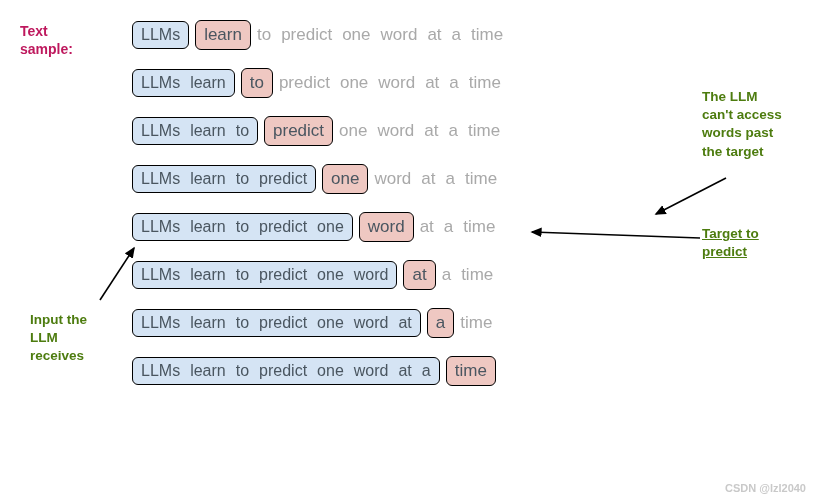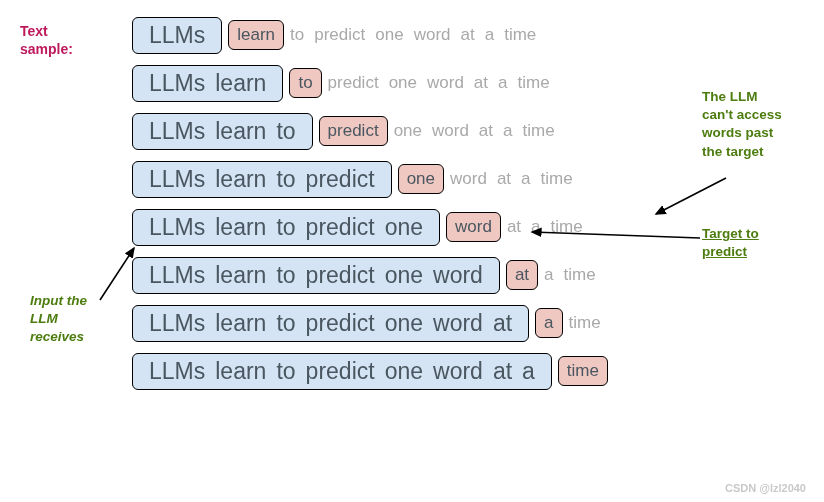--- a/index.html
+++ b/index.html
@@ -31,22 +31,22 @@
     align-items: center;
     margin-bottom: 14px;
     height: 34px;
   }
   .input-box {
     display: inline-flex;
     align-items: center;
     background: #d5e4f4;
     border: 1.5px solid #000;
     border-radius: 6px;
-    padding: 4px 16px;
-    font-size: 23px;
+    padding: 4px 8px;
+    font-size: 16px;
     color: #4a5660;
     margin-right: 6px;
     gap: 10px;
   }
   .input-box span { display: inline-block; }
   .target-box {
     display: inline-flex;
     align-items: center;
     background: #efc8c2;
     border: 1.5px solid #000;
@@ -190,21 +190,21 @@
         <span>predict</span>
         <span>one</span>
         <span>word</span>
         <span>at</span>
         <span>a</span>
       </div>
       <div class="target-box">time</div>
     </div>
   </div>
 
-<div class="anno" style="left:30px; top:292px;font-style:italic;">Input the<br>LLM<br>receives</div>
+<div class="anno" style="left:30px; top:311px;">Input the<br>LLM<br>receives</div>
 <div class="anno" style="left:702px; top:88px;">The LLM<br>can't access<br>words past<br>the target</div>
 <div class="anno" style="left:702px; top:225px;text-decoration:underline;">Target to<br>predict</div>
 
 <svg class="arrows">
   <defs>
     <marker id="ah" markerWidth="8" markerHeight="8" refX="6" refY="3" orient="auto">
       <path d="M0,0 L7,3 L0,6 Z" fill="#000"></path>
     </marker>
   </defs>
   <line x1="100" y1="300" x2="134" y2="248" stroke="#000" stroke-width="1.6" marker-end="url(#ah)"></line>

